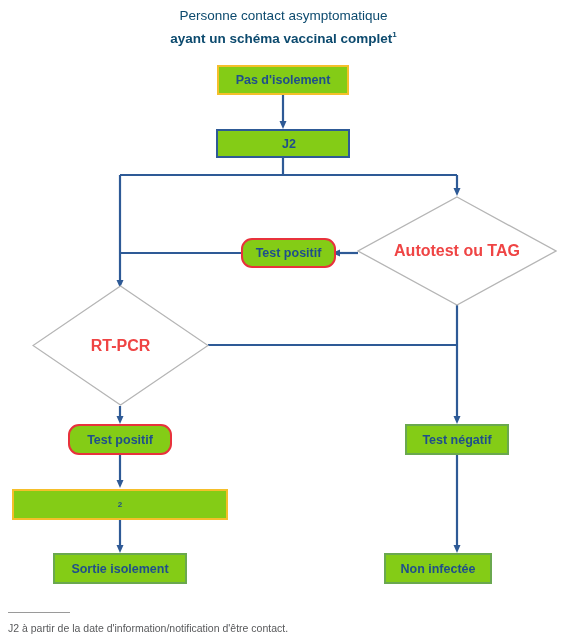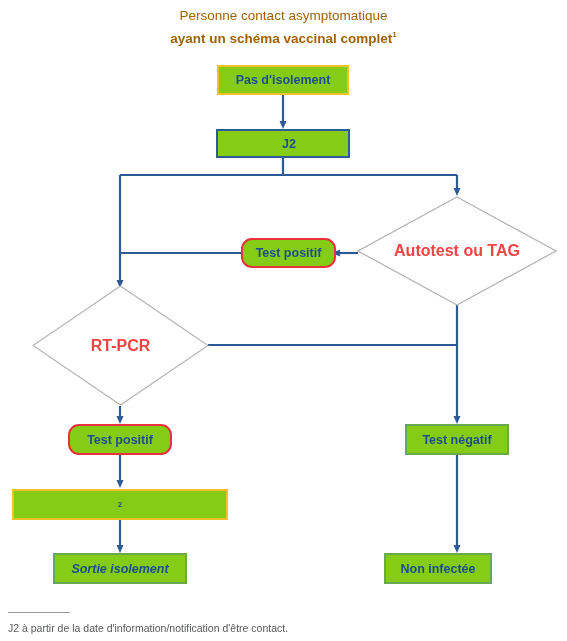--- a/index.html
+++ b/index.html
@@ -19,21 +19,21 @@
     position: absolute;
     left: 0; top: 0;
     width: 567px;
     height: 641px;
   }
   .title {
     position: absolute;
     left: 0;
     width: 567px;
     text-align: center;
-    color: #a16207;
+    color: #0c4a6e;
     font-size: 13.5px;
     line-height: 19px;
   }
   .title-l1 { top: 6px; font-weight: normal; }
   .title-l2 { top: 25px; font-weight: bold; }
   .title-l2 sup { font-size: 8px; font-weight: bold; vertical-align: super; }
 
   .node {
     position: absolute;
     box-sizing: border-box;
@@ -161,21 +161,21 @@
 </div>
 
 <div class="node b-green" style="left:405px; top:424px; width:104px; height:31px;">
   <span>Test négatif</span>
 </div>
 
 <div class="node b-yellow" style="left:12px; top:489px; width:216px; height:31px;">
     <sup>2</sup>
 </div>
 
-<div class="node b-green" style="left:53px; top:553px; width:134px; height:31px;font-style:italic;">
+<div class="node b-green" style="left:53px; top:553px; width:134px; height:31px;">
   <span>Sortie isolement</span>
 </div>
 
 <div class="node b-green" style="left:384px; top:553px; width:108px; height:31px;">
   <span>Non infectée</span>
 </div>
 
 <div class="footnote-rule"></div>
 <div class="footnote-text">J2 à partir de la date d'information/notification d'être contact.</div>
 

